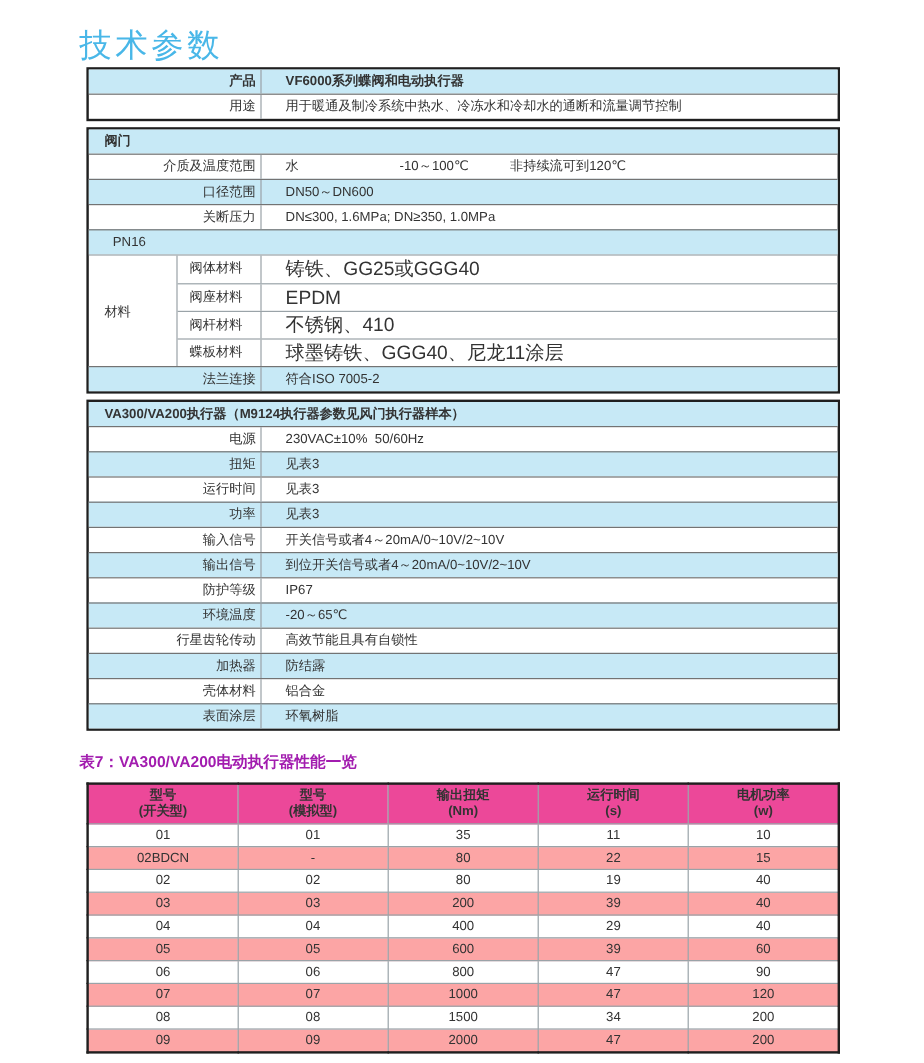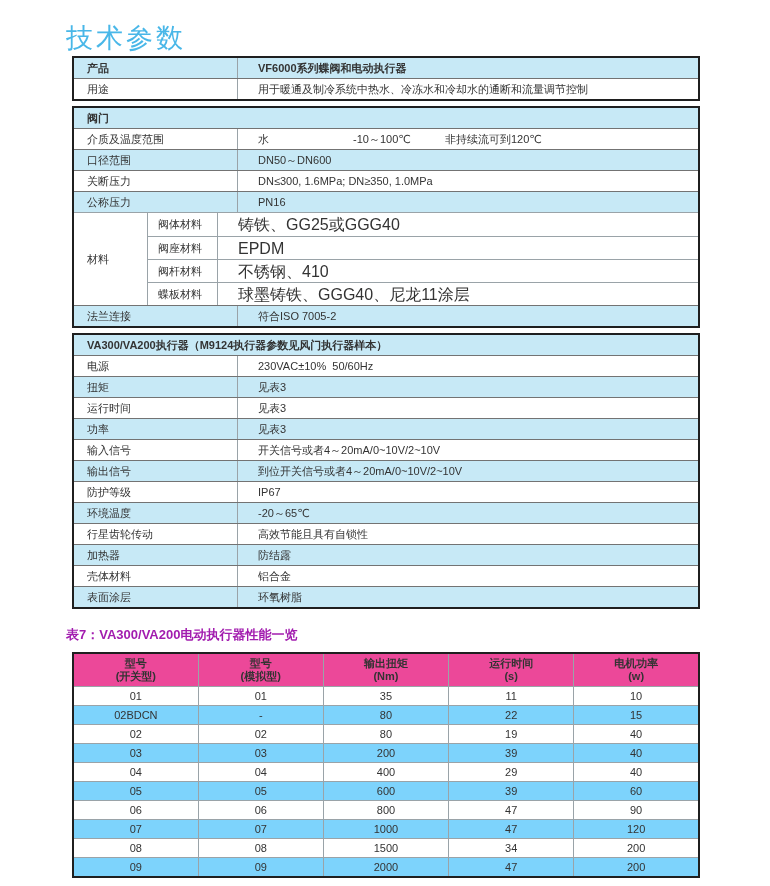--- a/index.html
+++ b/index.html
@@ -21,22 +21,22 @@
   .spec-section { border:2px solid #1f1f1f; margin-bottom:5px; background:#fff; }
   .spec-section > div:first-child { border-top:none; }
 
   .section-header-row {
     border-top:1px solid #9aa3a8;
     font-size:11px; font-weight:bold; line-height:13px;
     padding:3.5px 6px 3.5px 13px; min-height:20px;
   }
   .spec-row { display:flex; border-top:1px solid #737373; min-height:20px; align-items:stretch; }
   .row-label {
-    width:164px; flex:none; border-right:1px solid #9aa3a8;
-    font-size:11px; line-height:13px; padding:3.5px 4px 3.5px 13px;
+    width:144px; flex:none; border-right:1px solid #9aa3a8;
+    font-size:11px; line-height:13px; padding:3.5px 4px 3.5px 13px;text-align:right;
   }
   .row-value {
     flex:1; font-size:11px; line-height:13px;
     padding:3.5px 6px 3.5px 20px; white-space:pre-wrap;
   }
   .spec-row.bold .row-label, .spec-row.bold .row-value { font-weight:bold; }
 
   .seg { display:inline-block; }
   .seg0 { width:95px; }
   .seg1 { width:92px; }
@@ -67,21 +67,21 @@
     width:628px; margin-left:6px;
     border-collapse:collapse; border:2px solid #1f1f1f;
     table-layout:fixed;
   }
   table.perf th, table.perf td {
     border:1px solid #9aa3a8; text-align:center;
     font-size:11px; line-height:13px;
   }
   table.perf th { background:#ec4899; font-weight:bold; padding:3px 2px; }
   table.perf td { padding:2.5px 2px; }
-  table.perf tr.fill td { background:#7dd3fc;margin-top:37px; }
+  table.perf tr.fill td { background:#fca5a5;margin-top:37px; }
   .th-line { display:block; }
 </style>
 </head>
 <body>
 
 <div class="page">
 
   <h1 class="page-title">技术参数</h1>
 
   <div class="spec-table">
@@ -103,21 +103,20 @@
         </div>
         <div class="spec-row fill">
           <div class="row-label">口径范围</div>
           <div class="row-value">DN50～DN600</div>
         </div>
         <div class="spec-row">
           <div class="row-label">关断压力</div>
           <div class="row-value">DN≤300, 1.6MPa; DN≥350, 1.0MPa</div>
         </div>
         <div class="spec-row fill">
-          <div class="row-label">公称压力</div>
           <div class="row-value">PN16</div>
         </div>
         <div class="spec-group-row">
           <div class="group-label">材料</div>
           <div class="group-subrows">
             <div class="subrow">
               <div class="sub-label">阀体材料</div>
               <div class="sub-value">铸铁、GG25或GGG40</div>
             </div>
             <div class="subrow">

